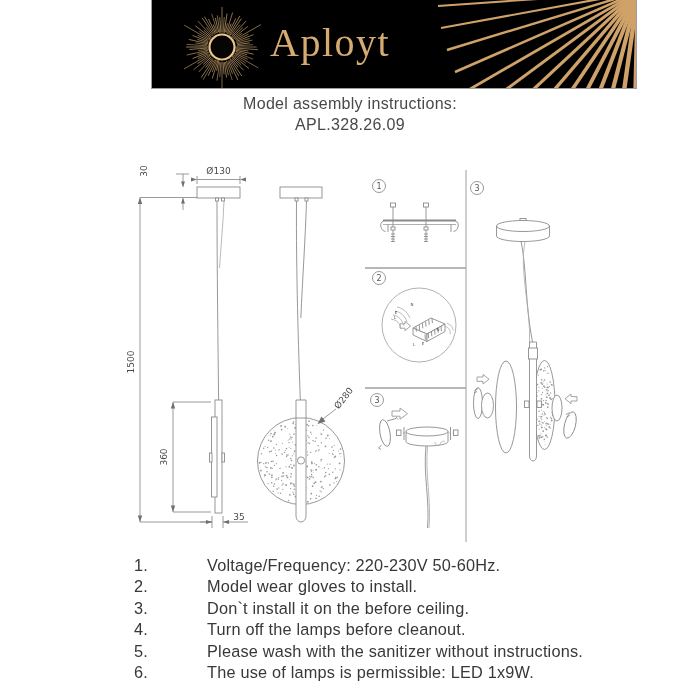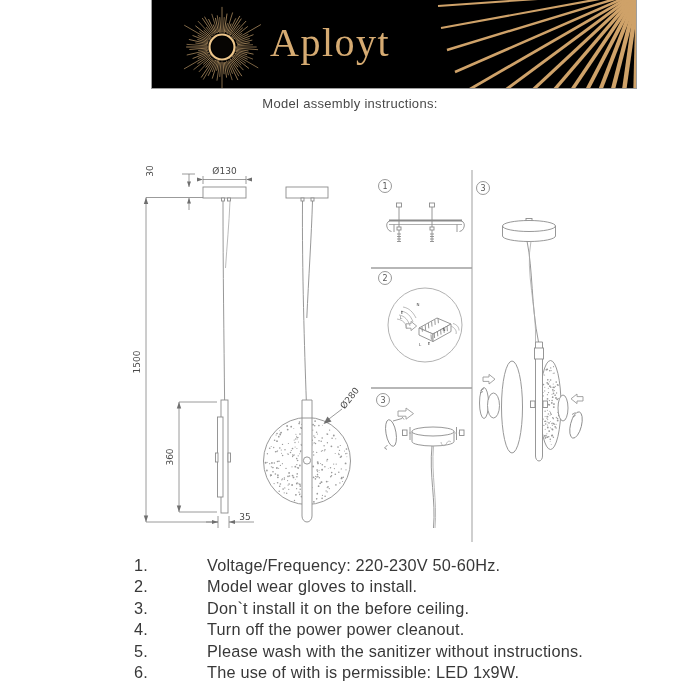--- a/index.html
+++ b/index.html
@@ -7,23 +7,23 @@
         font-family:"Liberation Sans",sans-serif;color:#3a3a3a;}
   
   .banner{position:absolute;left:107px;top:0;width:486px;height:89px;background:#000000;
           border:1px solid #9e9e9e;border-top:none;box-sizing:border-box;overflow:hidden;margin-left:44px;}
   .banner svg{position:absolute;}
   .brand{position:absolute;left:118px;top:50%;transform:translateY(-54%);
          font-family:"Liberation Serif",serif;font-size:40px;letter-spacing:1.5px;
          color:#d6ab72;font-weight:400;}
   
   .title-block{position:absolute;left:0;top:93px;width:700px;text-align:center;
-               font-size:13px;line-height:21px;color:#494949;letter-spacing:.3px;}
+               font-size:16px;line-height:21px;color:#494949;letter-spacing:.3px;}
   
-  .diagram{position:absolute;left:126px;top:150px;width:480px;height:400px;}
+  .diagram{position:absolute;left:120px;top:150px;width:480px;height:400px;}
   .diagram svg{width:480px;height:400px;display:block;}
   svg text{font-family:"DejaVu Sans",sans-serif;fill:#4a4a4a;}
   .dim{font-size:9px;}
   .stepnum{font-size:8px;fill:#555;}
   .wlbl{font-size:4px;fill:#444;}
   .ln{stroke:#8c8c8c;stroke-width:.9;fill:none;}
   .lt{stroke:#a8a8a8;stroke-width:.8;fill:none;}
   .dm{stroke:#7a7a7a;stroke-width:.75;fill:none;}
   .fw{fill:#ffffff;stroke:#8c8c8c;stroke-width:.9;}
   .fa{fill:#6f6f6f;stroke:none;}
@@ -147,20 +147,21 @@
         <line x1="486" y1="-8" x2="414" y2="179" stroke-width="4.0"></line>
         <line x1="486" y1="-8" x2="436" y2="186" stroke-width="4.2"></line>
         <line x1="486" y1="-8" x2="458" y2="190" stroke-width="4.4"></line>
         <line x1="486" y1="-8" x2="481" y2="192" stroke-width="4.5"></line>
       </g>
     </svg>
   </div>
 
   <div class="title-block">
     <div>Model assembly instructions:</div>
+    <div>APL.328.26.09</div>
   </div>
 
   <div class="diagram">
   <svg viewBox="0 0 480 400">
 
     <g>
 
       <line class="dm" x1="20" y1="47.5" x2="20" y2="372"></line>
       <path class="fa" d="M20,47.5 l-2.2,6.5 h4.4 z"></path>
       <path class="fa" d="M20,372 l-2.2,-6.5 h4.4 z"></path>
@@ -756,25 +757,25 @@
     <div class="row">
       <span class="num">2.</span>
       <span class="txt">Model wear gloves to install.</span>
     </div>
     <div class="row">
       <span class="num">3.</span>
       <span class="txt">Don`t install it on the before ceiling.</span>
     </div>
     <div class="row">
       <span class="num">4.</span>
-      <span class="txt">Turn off the power power cleanout.</span>
+      <span class="txt">Turn off the lamps before cleanout.</span>
     </div>
     <div class="row">
       <span class="num">5.</span>
       <span class="txt">Please wash with the sanitizer without instructions.</span>
     </div>
     <div class="row">
       <span class="num">6.</span>
-      <span class="txt">The use of with is permissible: LED 1x9W.</span>
+      <span class="txt">The use of lamps is permissible: LED 1x9W.</span>
     </div>
   </div>
 
 </div>
 
 </body></html>

